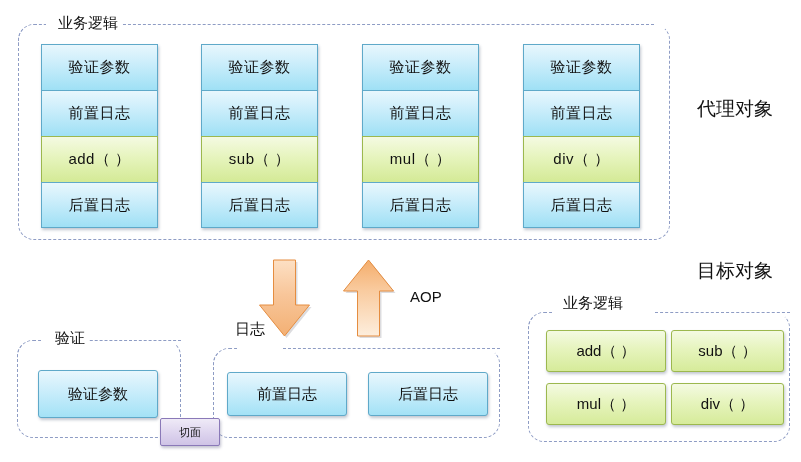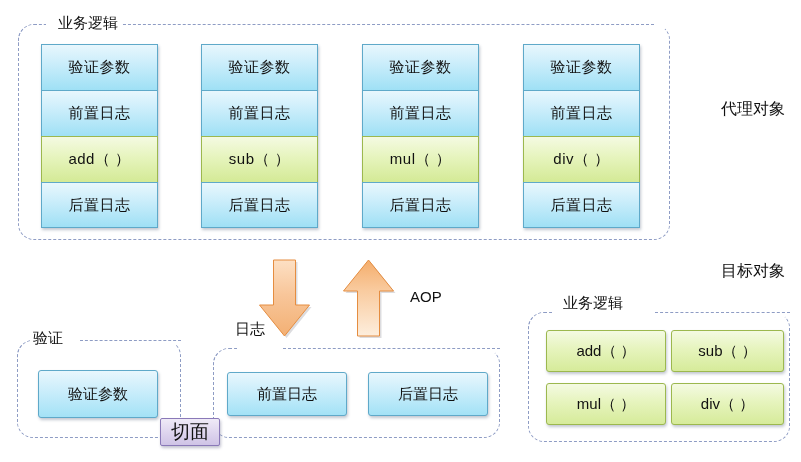--- a/index.html
+++ b/index.html
@@ -47,21 +47,21 @@
   }
 
   
   .free-label{
     position:absolute;
     font-size:15px;
     line-height:18px;
     color:#111;
     white-space:nowrap;
   }
-  .free-label.big{font-size:16px;margin-left:24px;}
+  .free-label.big{font-size:19px;}
 
   
   .card{
     position:absolute;
     width:117px;
     box-sizing:border-box;
     filter:drop-shadow(1.5px 2px 1.5px rgba(120,130,150,.45));
   }
   .cell{
     box-sizing:border-box;
@@ -100,21 +100,21 @@
   .sbox.green{
     background:linear-gradient(to bottom,#f4fae2 0%,#e6f4bd 45%,#d6eb9a 100%);
     border:1px solid #9cb84e;
   }
 
   
   .tag-aspect{
     position:absolute;
     box-sizing:border-box;
     display:flex;align-items:center;justify-content:center;
-    font-size:19px;color:#111;white-space:nowrap;
+    font-size:11px;color:#111;white-space:nowrap;
     background:linear-gradient(to bottom,#efeaf7 0%,#ddd4ee 55%,#cfc3e6 100%);
     border:1px solid #8a79b8;
     border-radius:2px;
     filter:drop-shadow(1.5px 2px 1.5px rgba(120,120,150,.45));
   }
 
   
   .arrow{position:absolute;}
   .arrow svg{display:block;overflow:visible;}
 </style>
@@ -224,21 +224,21 @@
     </svg>
   </div>
 
   <div class="free-label" style="left:410px;top:288px;">AOP</div>
 
   <div class="free-label big" style="left:697px;top:262px;">目标对象</div>
 
   <div class="dash-box top-gap" style="left:17px;top:340px;width:164px;height:98px;"></div>
   <div class="dash-top-line" style="left:80px;top:340px;width:101px;"></div>
   <div class="dash-corner" style="left:17px;top:340px;width:24px;height:18px;"></div>
-  <div class="caption" style="left:30px;top:329px;">验证</div>
+  <div class="caption" style="left:52px;top:329px;">验证</div>
 
   <div class="sbox blue" style="left:38px;top:370px;width:120px;height:48px;">
     <span>验证参数</span>
   </div>
 
   <div class="dash-box top-gap" style="left:213px;top:348px;width:287px;height:90px;"></div>
   <div class="dash-top-line" style="left:283px;top:348px;width:217px;"></div>
   <div class="dash-corner" style="left:213px;top:348px;width:24px;height:18px;"></div>
   <div class="caption" style="left:232px;top:322px;font-family:Liberation Mono, monospace;">日志</div>
 

